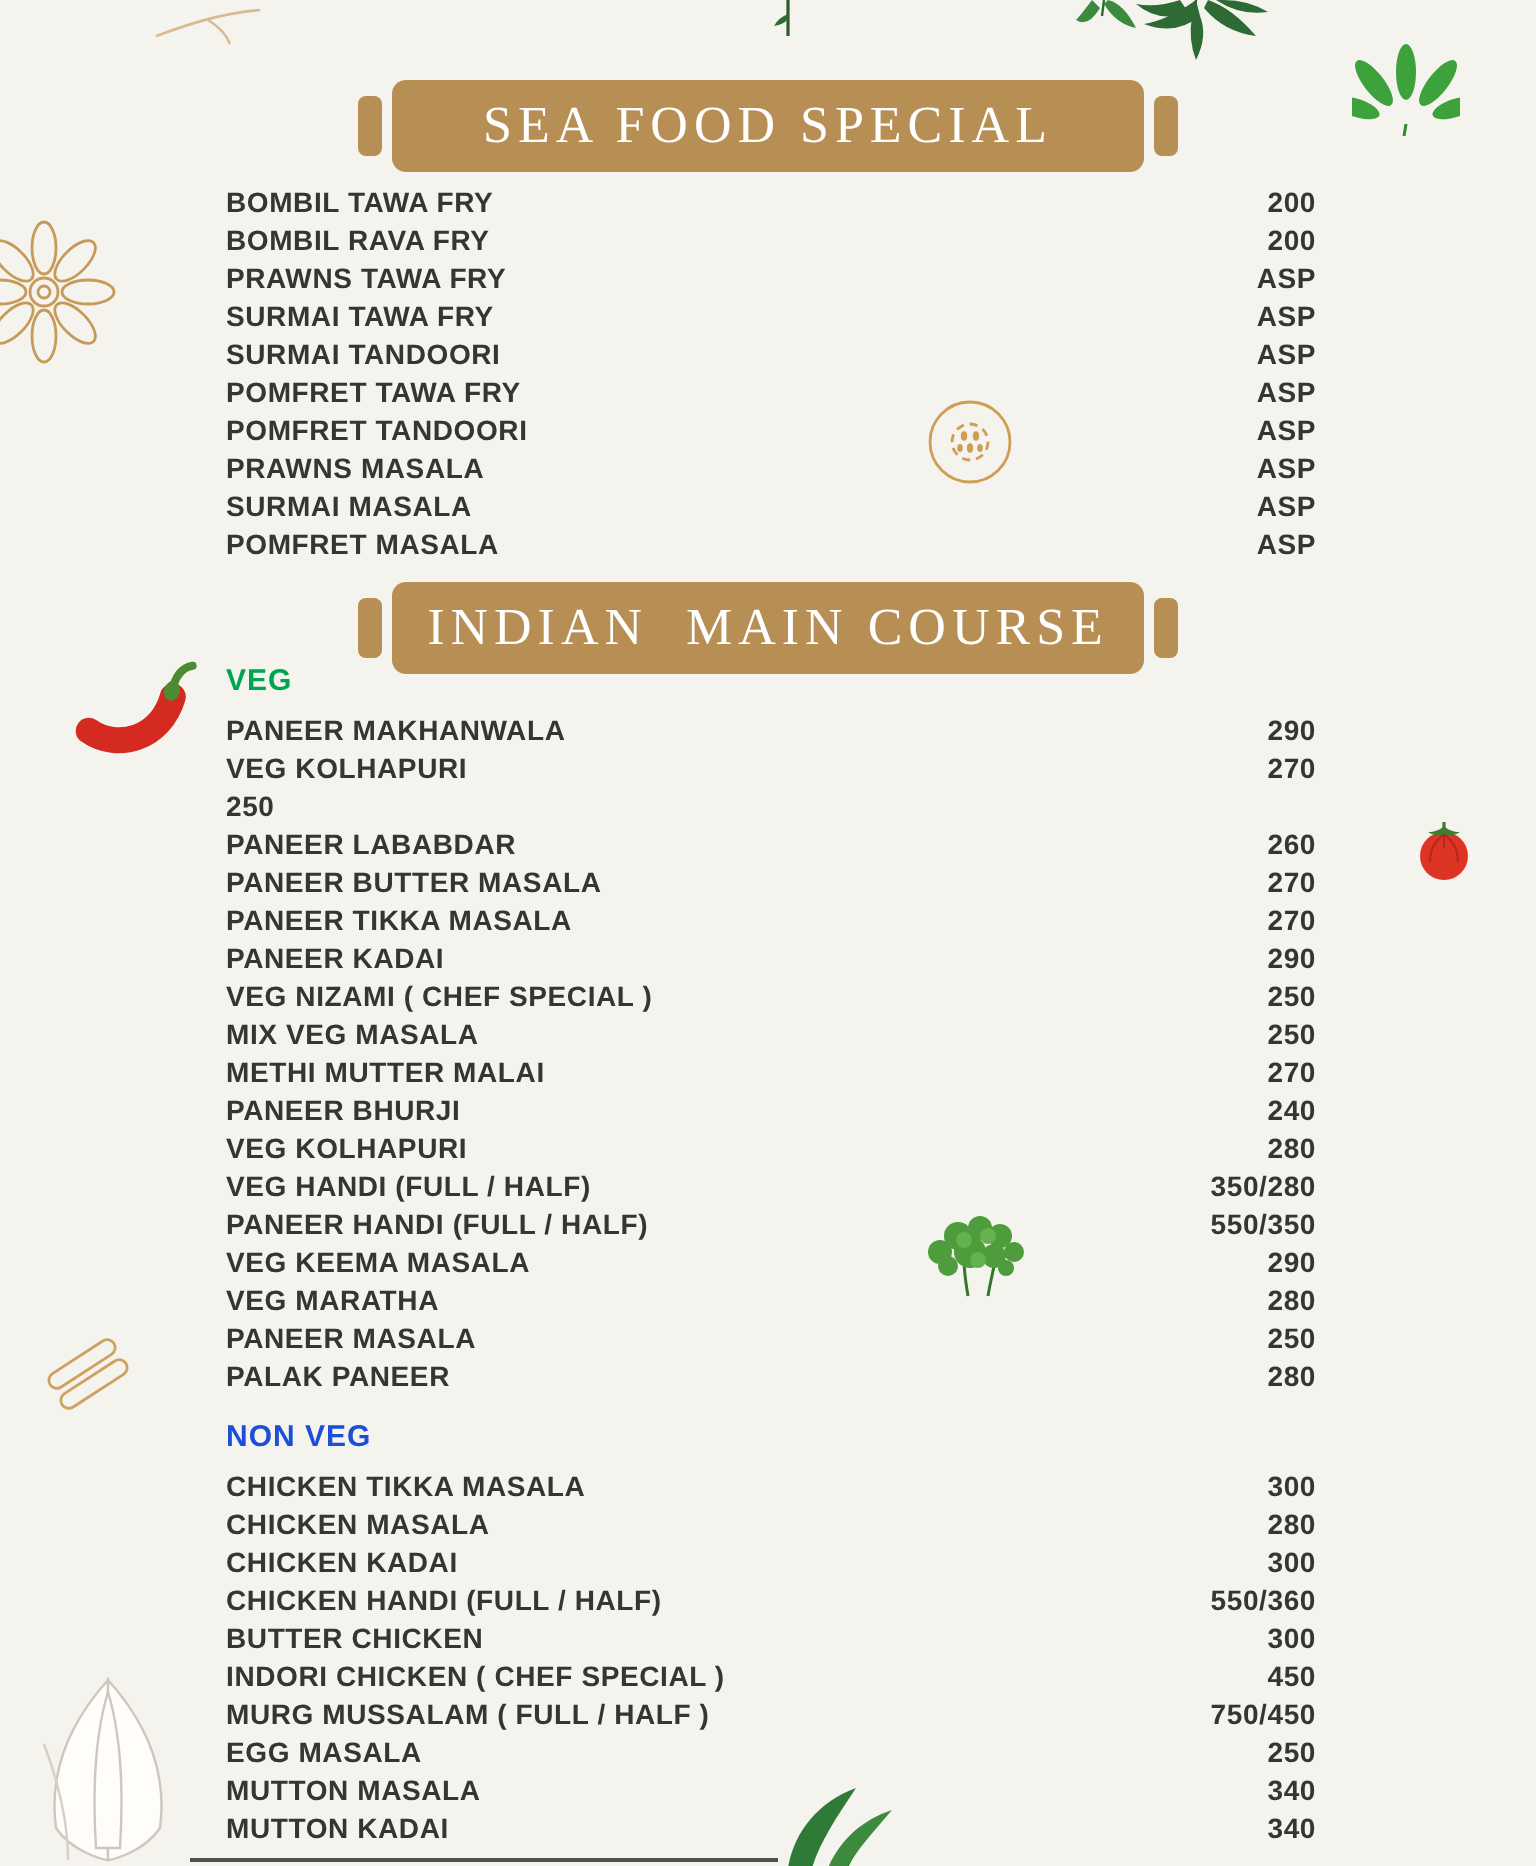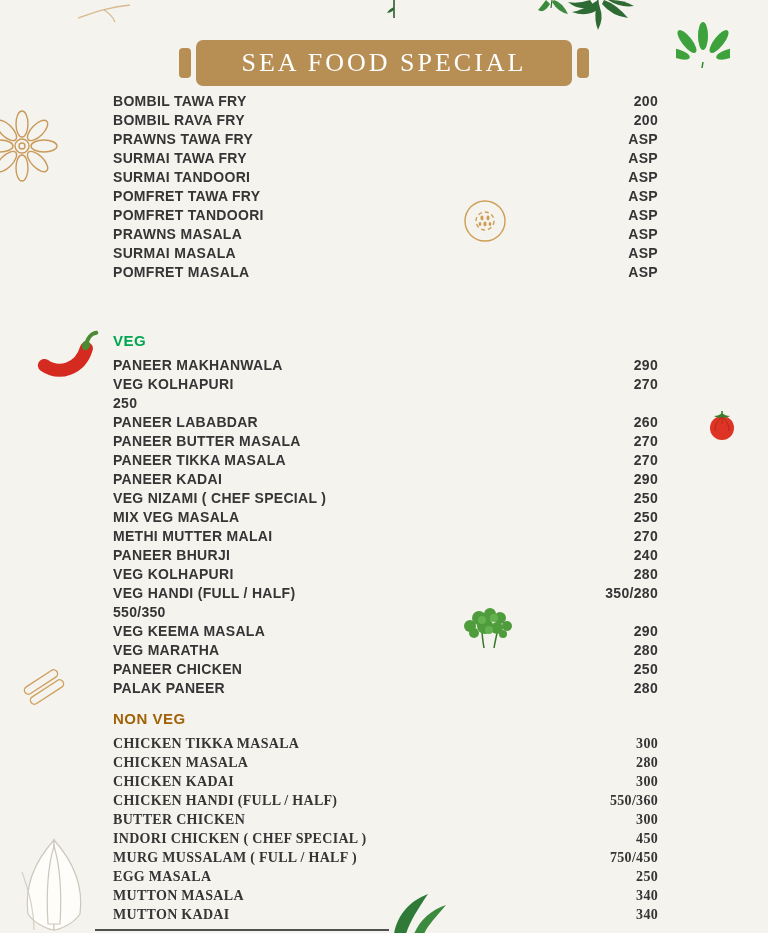--- a/index.html
+++ b/index.html
@@ -26,33 +26,33 @@
     font-family:"Liberation Serif", serif; color:#ffffff;
     font-size:26px; letter-spacing:3px; white-space:pre; line-height:1;
   }
   .banner-seafood { top:40px; }
   .banner-main    { top:291px; }
 
   
   .menu-list { position:absolute; left:113px; right:110px; z-index:1;text-align:center; }
   .list-seafood { top:92px; }
   .list-veg     { top:356px; }
-  .list-nonveg  { top:734px;font-family:Liberation Serif, serif; }
+  .list-nonveg  { top:734px; }
   .menu-row { display:flex; justify-content:space-between; height:19px; }
   .item-name, .item-price {
     font-size:14px; font-weight:700; line-height:19px;
     color:#353535; letter-spacing:0.3px; white-space:pre;
   }
 
   .group-label {
     position:absolute; left:113px; z-index:1;
     font-size:15px; font-weight:700; letter-spacing:0.5px; line-height:19px;
   }
   .group-label.veg    { top:331px; color:#00a550; }
-  .group-label.nonveg { top:709px; color:#a16207; }
+  .group-label.nonveg { top:709px; color:#1d4ed8; }
 
   .bottom-line {
     position:absolute; left:95px; top:929px; width:294px; height:2px;
     background:#4f4f4f;
   }
 
   
   .twig           { left:76px;  top:2px;   }
   .bamboo         { left:538px; top:0;     }
   .curry          { left:676px; top:22px;  }
@@ -260,20 +260,23 @@
       <div class="menu-row">
         <span class="item-name">SURMAI MASALA</span>
         <span class="item-price">ASP</span>
       </div>
       <div class="menu-row">
         <span class="item-name">POMFRET MASALA</span>
         <span class="item-price">ASP</span>
       </div>
     </div>
 
+  <div class="banner banner-main">
+    <span class="banner-text">INDIAN  MAIN COURSE</span>
+  </div>
 
   <div class="group-label veg">VEG</div>
   <div class="menu-list list-veg">
       <div class="menu-row">
         <span class="item-name">PANEER MAKHANWALA</span>
         <span class="item-price">290</span>
       </div>
       <div class="menu-row">
         <span class="item-name">VEG KOLHAPURI</span>
         <span class="item-price">270</span>
@@ -315,32 +318,33 @@
       </div>
       <div class="menu-row">
         <span class="item-name">VEG KOLHAPURI</span>
         <span class="item-price">280</span>
       </div>
       <div class="menu-row">
         <span class="item-name">VEG HANDI (FULL / HALF)</span>
         <span class="item-price">350/280</span>
       </div>
       <div class="menu-row">
+        <span class="item-name">PANEER HANDI (FULL / HALF)</span>
         <span class="item-price">550/350</span>
       </div>
       <div class="menu-row">
         <span class="item-name">VEG KEEMA MASALA</span>
         <span class="item-price">290</span>
       </div>
       <div class="menu-row">
         <span class="item-name">VEG MARATHA</span>
         <span class="item-price">280</span>
       </div>
       <div class="menu-row">
-        <span class="item-name">PANEER CHICKEN</span>
+        <span class="item-name">PANEER MASALA</span>
         <span class="item-price">250</span>
       </div>
       <div class="menu-row">
         <span class="item-name">PALAK PANEER</span>
         <span class="item-price">280</span>
       </div>
     </div>
 
   <div class="group-label nonveg">NON VEG</div>
   <div class="menu-list list-nonveg">

